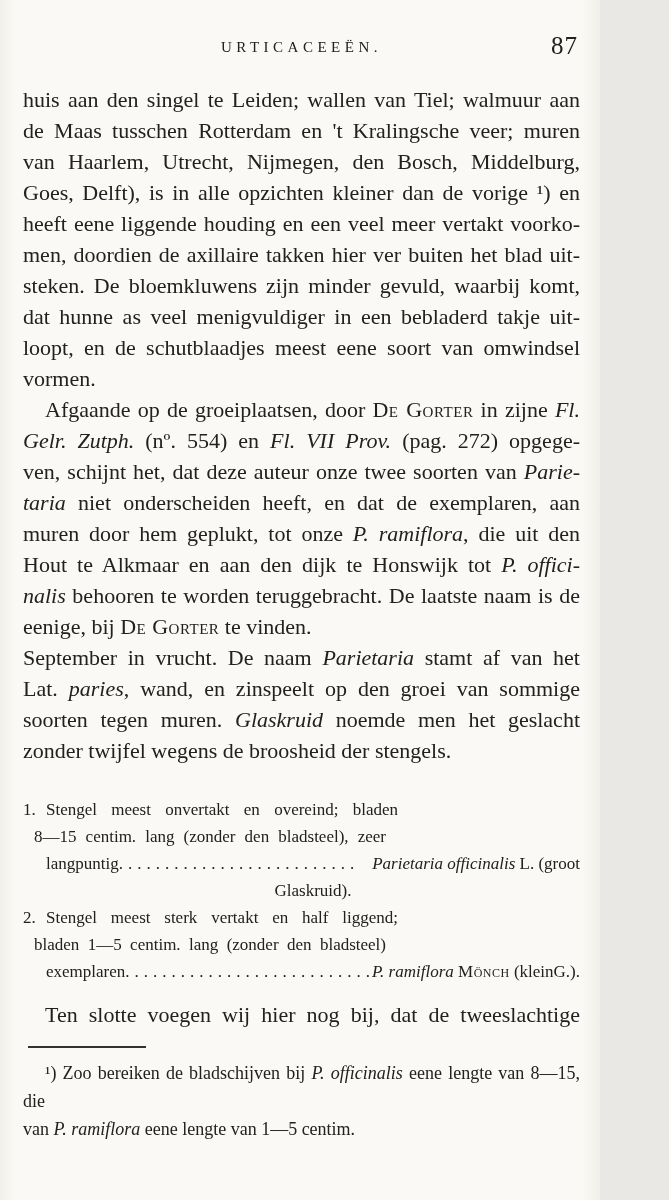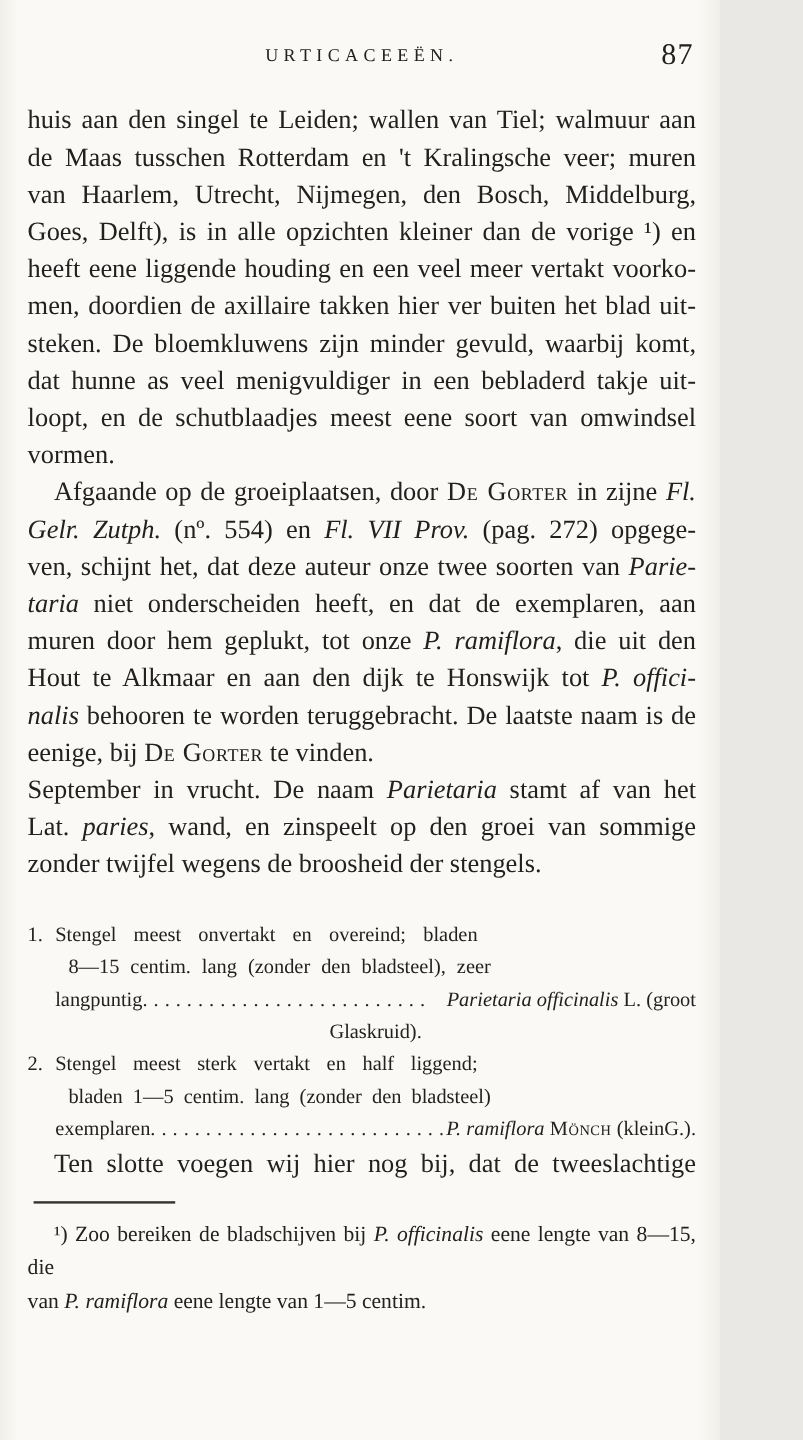--- a/index.html
+++ b/index.html
@@ -34,28 +34,28 @@
   .bl{text-align:justify;text-align-last:justify;}
   .bl.last{text-align-last:left;}
   .bl.ind{text-indent:22px;}
   i{font-style:italic;}
   .sc{font-variant:small-caps;letter-spacing:0.5px;}
   
   .key-section{margin-top:30px;font-size:17px;line-height:27px;}
   .key-row{display:flex;}
   .key-num{flex:none;width:23px;}
   .key-text{flex:none;width:352px;text-align:justify;text-align-last:justify;}
-  .key-cont{margin-left:34px;width:352px;text-align:justify;text-align-last:justify;}
+  .key-cont{margin-left:11px;width:352px;text-align:justify;text-align-last:justify;}
   .key-leader{display:flex;align-items:baseline;margin-left:23px;}
   .key-word{flex:none;text-align:right;}
   .key-dots{flex:1 1 auto;overflow:hidden;white-space:nowrap;letter-spacing:5px;margin:0 3px 0 0;}
   .key-species{flex:none;}
   .key-wrap{margin-left:23px;text-align:center;}
   
-  .closing{font-size:22px;line-height:31px;}
+  .closing{margin-top:14px;font-size:22px;line-height:31px;}
   
   .fn-rule{width:118px;height:2px;background:#35332f;margin:16px 0 11px 5px;}
   .footnotes{font-size:18px;line-height:28px;}
 </style>
 </head>
 <body>
 
 <div class="page">
 
   <div class="running-header">
@@ -77,20 +77,21 @@
       <div class="bl ind">Afgaande op de groeiplaatsen, door <span class="sc">De Gorter</span> in zijne <i>Fl.</i></div>
       <div class="bl"><i>Gelr. Zutph.</i> (nº. 554) en <i>Fl. VII Prov.</i> (pag. 272) opgege-</div>
       <div class="bl">ven, schijnt het, dat deze auteur onze twee soorten van <i>Parie-</i></div>
       <div class="bl"><i>taria</i> niet onderscheiden heeft, en dat de exemplaren, aan</div>
       <div class="bl">muren door hem geplukt, tot onze <i>P. ramiflora</i>, die uit den</div>
       <div class="bl">Hout te Alkmaar en aan den dijk te Honswijk tot <i>P. offici-</i></div>
       <div class="bl"><i>nalis</i> behooren te worden teruggebracht. De laatste naam is de</div>
       <div class="bl last">eenige, bij <span class="sc">De Gorter</span> te vinden.</div>
       <div class="bl">September in vrucht. De naam <i>Parietaria</i> stamt af van het</div>
       <div class="bl">Lat. <i>paries</i>, wand, en zinspeelt op den groei van sommige</div>
+      <div class="bl">soorten tegen muren. <i>Glaskruid</i> noemde men het geslacht</div>
       <div class="bl last">zonder twijfel wegens de broosheid der stengels.</div>
     </div>
 
   <div class="key-section" id="key-section">
       <div class="key-item">
         <div class="key-row">
           <span class="key-num">1.</span>
           <div class="key-text">Stengel meest onvertakt en overeind; bladen</div>
         </div>
         <div class="key-cont">8—15 centim. lang (zonder den bladsteel), zeer</div>

